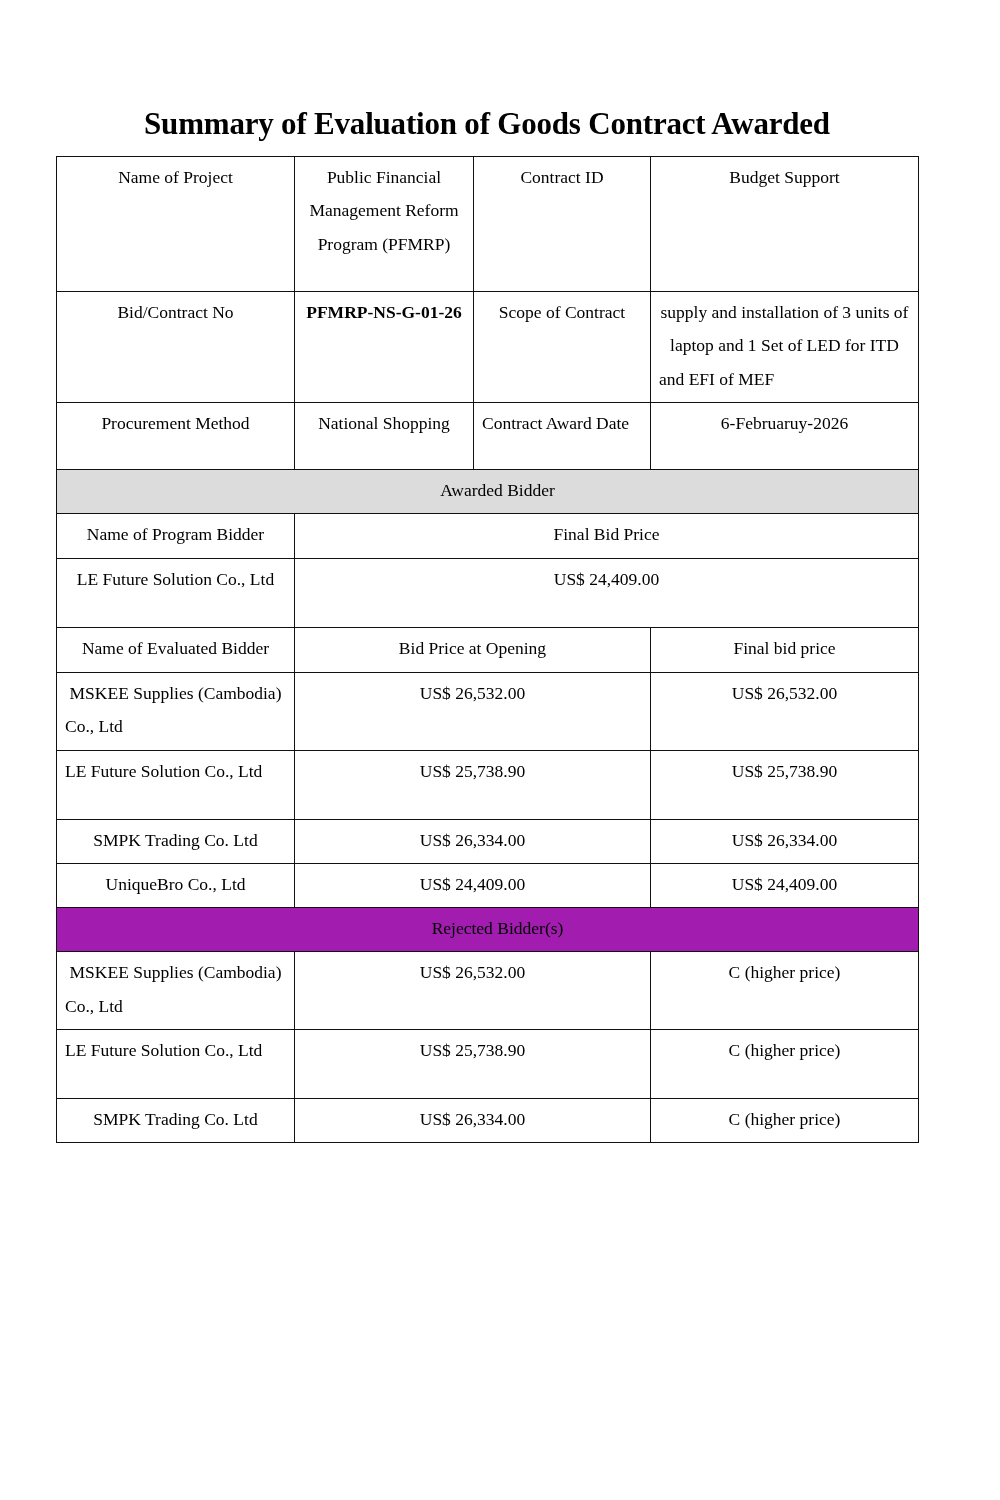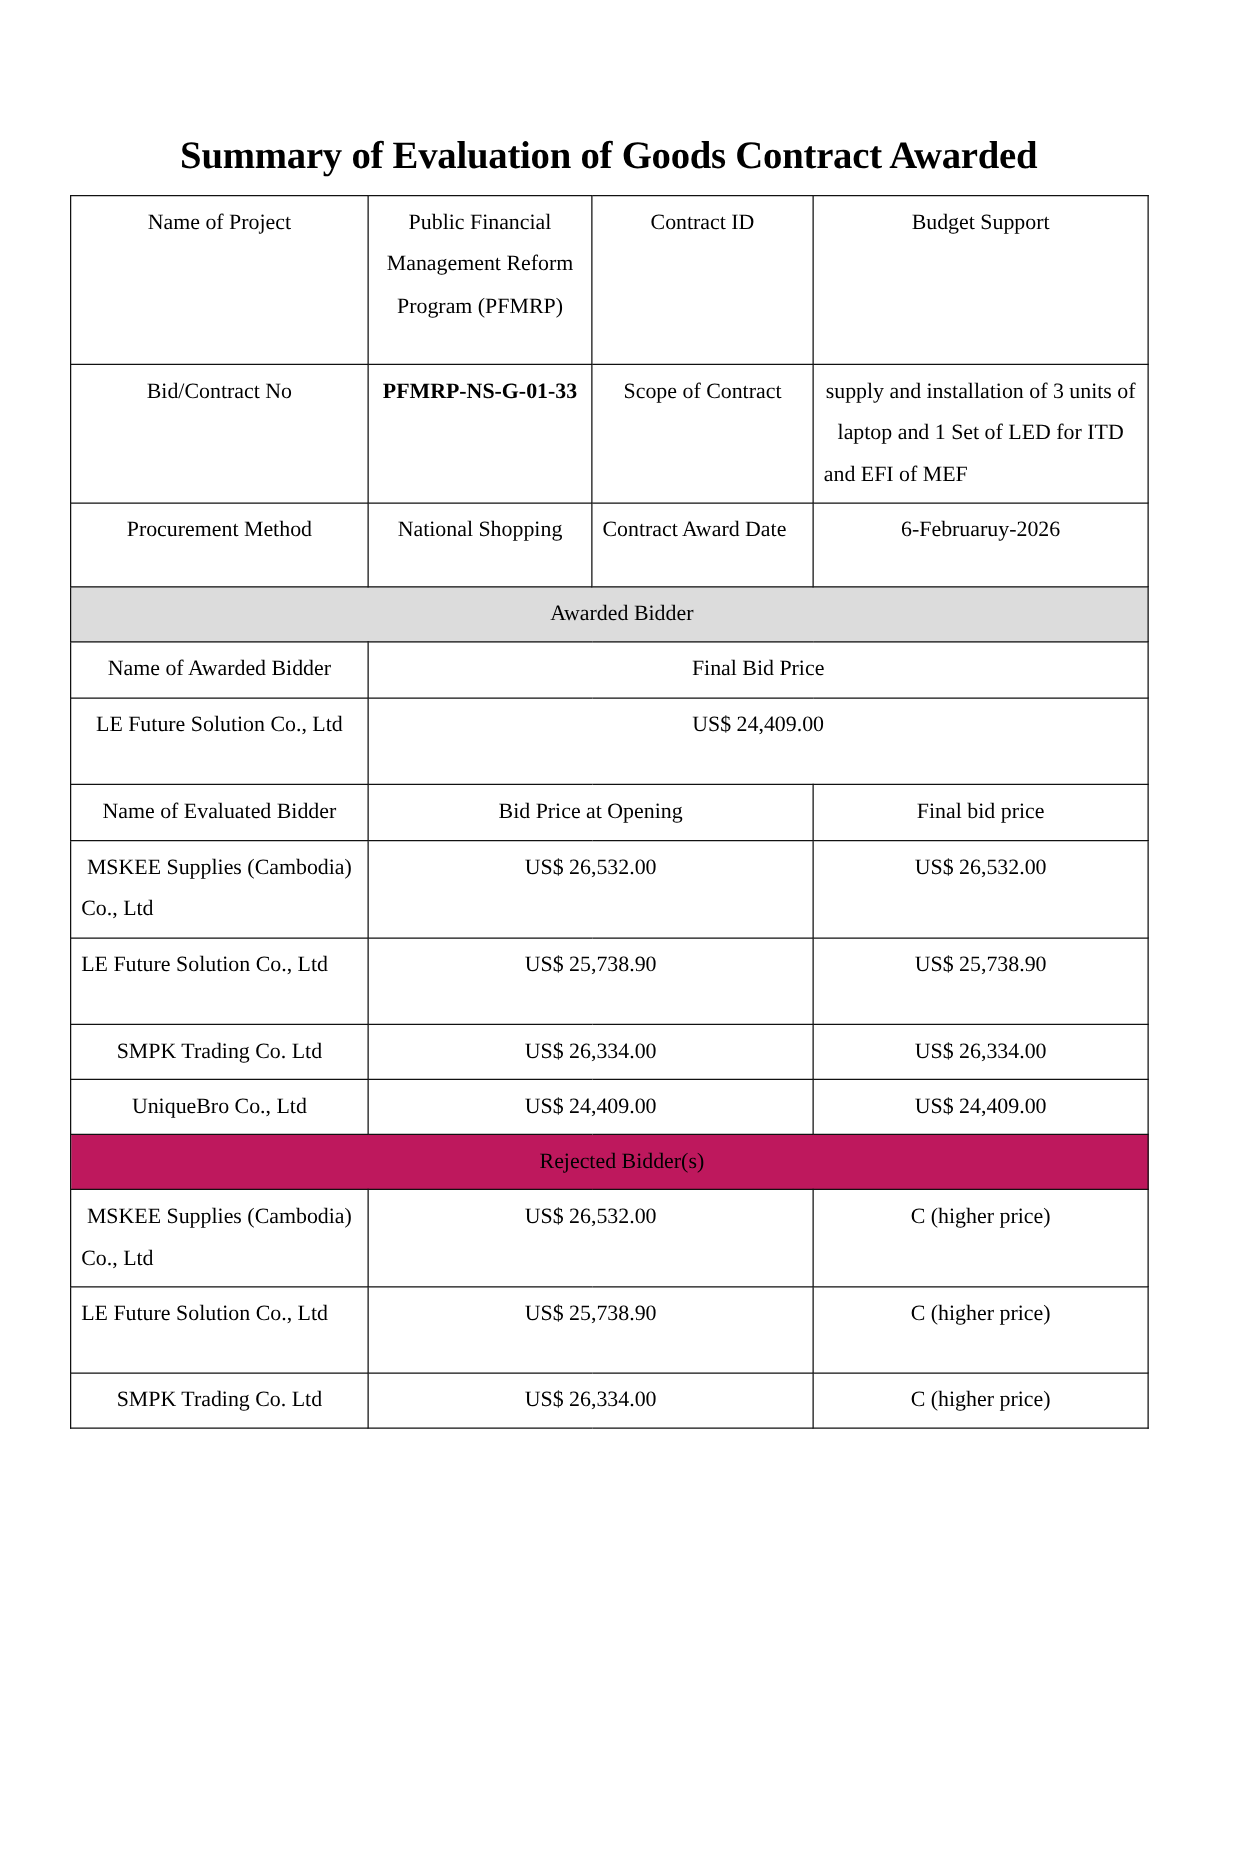--- a/index.html
+++ b/index.html
@@ -63,21 +63,21 @@
   .bold      { font-weight: bold; }
 
   
   td.band {
     text-align: center;
     vertical-align: middle;
     padding-top: 7px;
     padding-bottom: 7px;
   }
   td.band-light { background: #dcdcdc; }
-  td.band-dark  { background: #be185d; }
+  td.band-dark  { background: #a21caf; }
 
   
   tr.r-tall   td { height: 124px; }
   tr.r-med    td { height: 88px; }
   tr.r-two    td { height: 56px; }
   tr.r-one    td { height: 30px; }
   tr.r-band   td { height: 26px; padding-left: 28px; }
   tr.r-hdr    td { height: 34px; }
   tr.r-award  td { height: 58px; }
   tr.r-rowtwo td { height: 58px; }
@@ -100,38 +100,38 @@
 
       <tr class="r-tall">
         <td>Name of Project</td>
         <td>Public Financial Management Reform Program (PFMRP)</td>
         <td>Contract ID</td>
         <td>Budget Support</td>
       </tr>
 
       <tr class="r-med">
         <td>Bid/Contract No</td>
-        <td class="bold">PFMRP-NS-G-01-33</td>
+        <td class="bold">PFMRP-NS-G-01-26</td>
         <td>Scope of Contract</td>
         <td class="just-last">supply and installation of 3 units of laptop and 1 Set of LED for ITD and EFI of MEF</td>
       </tr>
 
       <tr class="r-two">
         <td>Procurement Method</td>
         <td>National Shopping</td>
         <td class="just-last">Contract Award Date</td>
         <td>6-Februaruy-2026</td>
       </tr>
 
       <tr class="r-band">
         <td class="band band-light" colspan="4">Awarded Bidder</td>
       </tr>
 
       <tr class="r-hdr">
-        <td class="mid">Name of Awarded Bidder</td>
+        <td class="mid">Name of Program Bidder</td>
         <td class="ctr mid" colspan="3">Final Bid Price</td>
       </tr>
 
       <tr class="r-award">
         <td>LE Future Solution Co., Ltd</td>
         <td class="ctr mid" colspan="3">US$ 24,409.00</td>
       </tr>
 
 
       <tr class="r-hdr">

